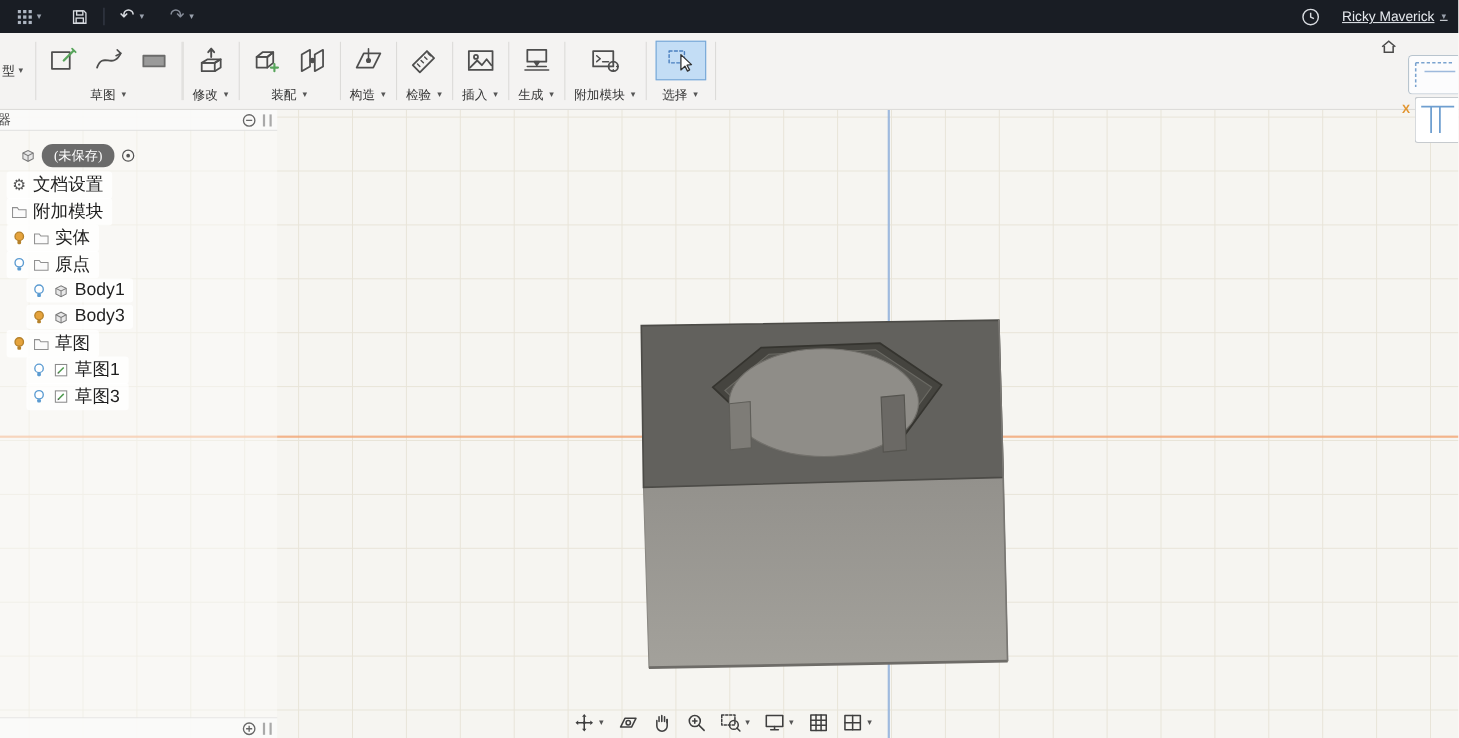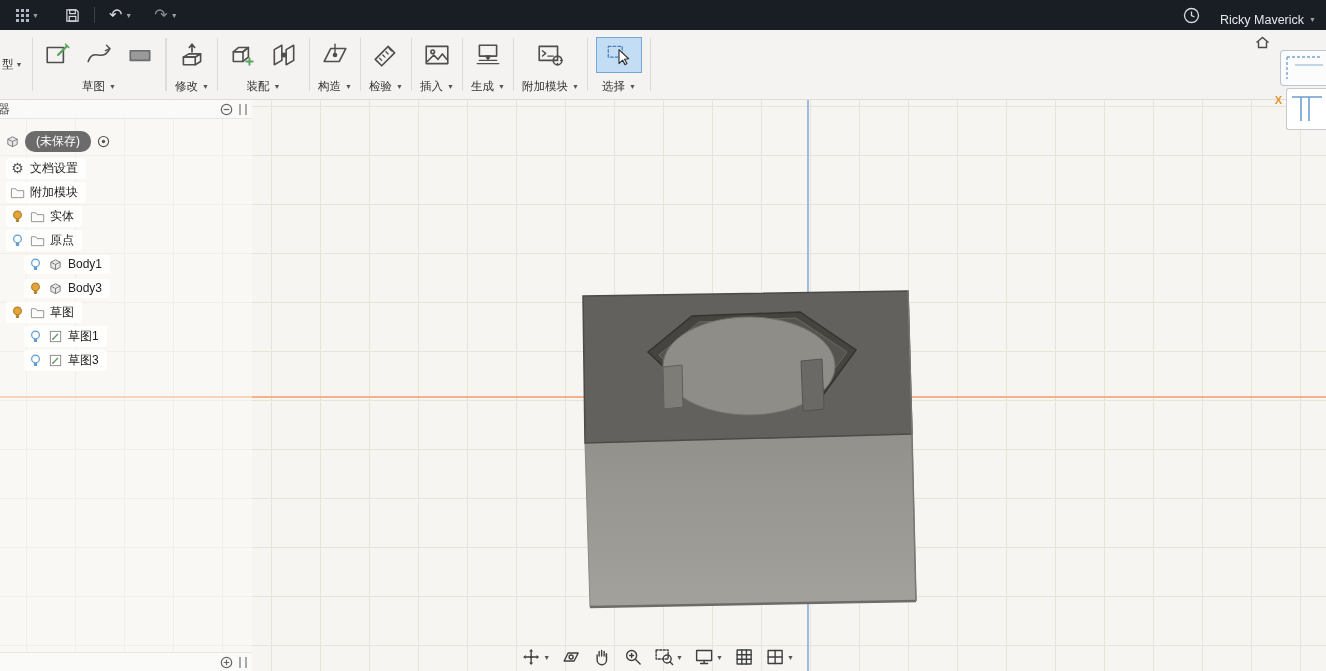--- a/index.html
+++ b/index.html
@@ -6,21 +6,21 @@
   html,body { width:1326px; height:671px; overflow:hidden; }
   body { font-family:"Liberation Sans","DejaVu Sans",sans-serif; }
   .app { position:relative; width:1326px; height:671px; overflow:hidden; background:#f6f5f1; }
 
   
   .topbar { position:absolute; top:0; left:0; right:0; height:30px; background:var(--topbar-bg,#191d24);
             display:flex; align-items:center; padding:0 10px; color:#d8dbe0; z-index:20; }
   .topbar .tb-btn { background:none; border:none; color:#d8dbe0; display:flex; align-items:center; gap:3px;
                     padding:3px 6px; cursor:pointer; font-size:14px; }
   .topbar .tsep { width:1px; height:16px; background:#3a404c; margin:0 8px; }
-  .tb-right { margin-left:auto; display:flex; align-items:flex-end; gap:14px; }
+  .tb-right { margin-left:auto; display:flex; align-items:center; gap:14px;text-decoration:underline; }
   .user-menu { font-size:12.5px; color:#e6e9ee; display:flex; align-items:center; gap:5px; background:none; border:none; cursor:pointer; }
   .caret { font-size:7px; color:#9aa1ad; }
   .toolbar .caret { color:#555; }
   .undo-glyph { font-size:16px; color:#d8dbe0; line-height:1; }
   .redo-glyph { font-size:16px; color:#868c98; line-height:1; }
 
   
   .toolbar { position:absolute; top:30px; left:0; right:0; height:70px; background:var(--toolbar-bg,#f4f3f2);
              border-bottom:1px solid #dddcda; display:flex; align-items:stretch; z-index:15; }
   .wsgroup { width:32px; display:flex; align-items:center; justify-content:flex-start; font-size:11.5px; color:#333; padding-left:2px; gap:2px; }
@@ -48,26 +48,26 @@
   .bstrip { position:absolute; left:0; right:0; height:19px; background:rgba(250,250,248,0.92);
             display:flex; align-items:center; justify-content:flex-end; gap:6px; padding:0 5px; border-bottom:1px solid rgba(0,0,0,0.08); }
   .bstrip.bot { bottom:0; top:auto; border-top:1px solid rgba(0,0,0,0.08); border-bottom:none; }
   .bstrip .edge-label { margin-right:auto; margin-left:-7px; font-size:12px; color:#444; }
   .strip-btn { background:none; border:none; cursor:pointer; display:flex; align-items:center; color:#666; }
   .grip { width:8px; height:11px; border-left:2px solid #a9a9a9; border-right:2px solid #a9a9a9; }
   .btree { position:absolute; top:19px; left:0; right:0; bottom:19px; padding-top:9px; overflow:hidden; }
   .row { height:24px; display:flex; align-items:center; padding-left:6px; cursor:pointer; }
   .row.lvl2 { padding-left:24px; }
   .chip { display:flex; align-items:center; gap:5px; background:rgba(255,255,255,0.78); border-radius:3px; padding:2px 8px 2px 4px; }
-  .rlabel { font-size:12px; color:#1e1e1e; }
+  .rlabel { font-size:16px; color:#1e1e1e; }
   .ri { width:15px; height:15px; flex:0 0 15px; }
   .bulb-on  { --bulb-fill:var(--bulb-on,#e5a33c); --bulb-stroke:#b5812a; }
   .bulb-off { --bulb-fill:#ffffff; --bulb-stroke:var(--bulb-off,#5b9bd1); }
   .gear-glyph { font-size:14px; color:#555; line-height:1; width:15px; text-align:center; }
-  .doc-row { height:26px; display:flex; align-items:center; gap:5px; padding-left:5px; margin-bottom:2px; }
+  .doc-row { height:26px; display:flex; align-items:center; gap:5px; padding-left:18px; margin-bottom:2px;font-family:Liberation Serif, serif; }
   .doc-pill { background:var(--doc-pill-bg,#6b6b6b); color:#fff; font-size:12px; border-radius:10px; padding:2px 11px; white-space:nowrap; }
 
   
   .navbar { position:absolute; left:50%; transform:translateX(-52%); bottom:3px; display:flex; align-items:center; gap:9px; z-index:6; }
   .nbtn { background:none; border:none; cursor:pointer; display:flex; align-items:center; gap:2px; padding:1px; }
   .nbtn svg { stroke:#3f3f3f; fill:none; stroke-width:1.4; stroke-linecap:round; stroke-linejoin:round; }
 
   
   .vcube { position:absolute; top:36px; right:0; width:74px; height:94px; z-index:25; }
   .home-btn { position:absolute; left:3px; top:0; background:none; border:none; cursor:pointer; }

